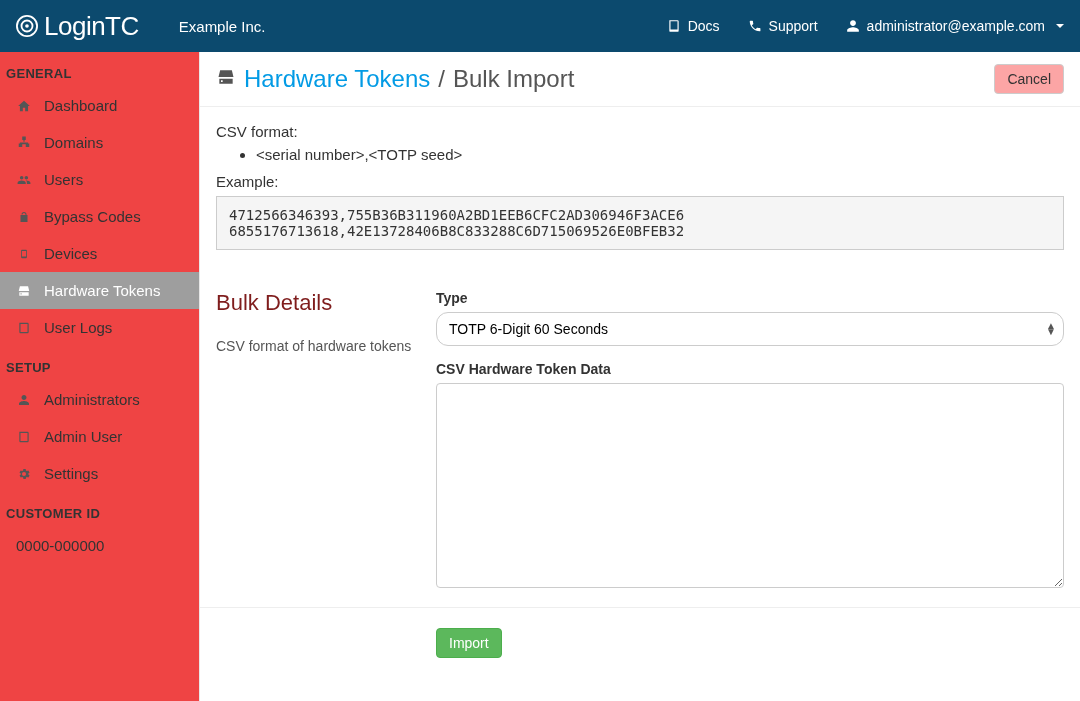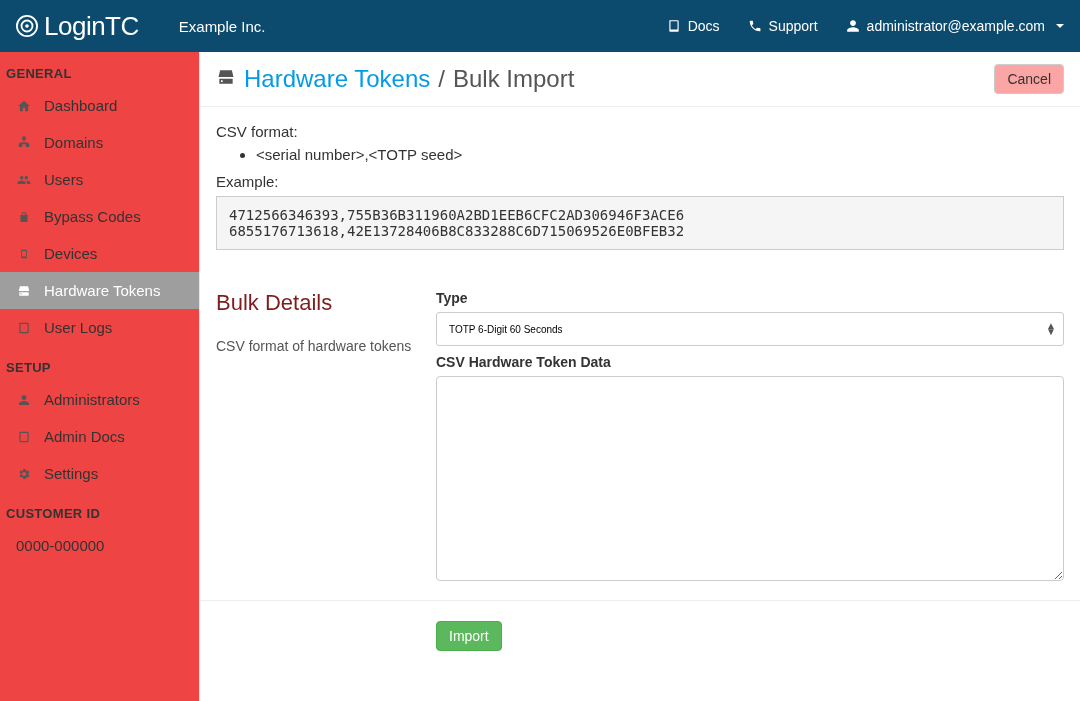--- a/index.html
+++ b/index.html
@@ -36,24 +36,24 @@
 .content { padding: 16px; }
 .text-line { margin-bottom: 6px; font-size: 15px; }
 ul.bullets { list-style: disc; margin: 4px 0 10px 40px; font-size: 15px; }
 .example-box { background: #f5f5f5; border: 1px solid #ccc; border-radius: 0; padding: 10px 12px; font-family: Menlo, Monaco, Consolas, monospace; font-size: 14px; color: #333; margin-top: 6px; white-space: pre; }
 
 .form-row { display: flex; padding: 24px 16px 16px 16px; border-bottom: 1px solid #eee; }
 .form-left { width: 220px; }
 .form-left h2 { font-size: 22px; color: #7f1d1d; font-weight: 500; margin-bottom: 22px; }
 .form-left .subtext { font-size: 14px; color: #555; }
 .form-right { flex: 1; }
-.form-group { margin-bottom: 8px; }
+.form-group { margin-bottom: 15px; }
 .form-label { font-weight: 700; font-size: 14px; margin-bottom: 6px; display: block; }
 .form-select-wrap { position: relative; }
-.form-select { width: 100%; height: 34px; border: 1px solid #ccc; border-radius: 3px; padding: 6px 24px 6px 12px; font-size: 10px; background: #fff; appearance: none; -webkit-appearance: none; }
+.form-select { width: 100%; height: 34px; border: 1px solid #ccc; border-radius: 12px; padding: 6px 24px 6px 12px; font-size: 14px; background: #fff; appearance: none; -webkit-appearance: none; }
 .select-arrows { position: absolute; right: 8px; top: 50%; transform: translateY(-50%); font-size: 10px; color: #555; line-height: 6px; pointer-events: none; }
 .form-textarea { width: 100%; height: 205px; border: 1px solid #ccc; border-radius: 4px; padding: 8px 10px; font-size: 14px; resize: both; }
 
 .form-actions { padding: 20px 16px 20px 236px; }
 </style>
 </head>
 <body>
 
 <div class="topbar">
   <div class="logo">
@@ -158,21 +158,21 @@
           </svg>
         </span>
       <span>Administrators</span>
     </div>
     <div class="side-item">
       <span class="ico">
           <svg width="14" height="14" viewBox="0 0 24 24">
             <path d="M4 3h14a2 2 0 0 1 2 2v14a2 2 0 0 1-2 2H6a2 2 0 0 1-2-2V3zm2 2v14h12V5H6z"></path>
           </svg>
         </span>
-      <span>Admin Docs</span>
+      <span>Admin User</span>
     </div>
     <div class="side-item">
       <span class="ico">
           <svg width="14" height="14" viewBox="0 0 24 24">
             <path d="M19.4 13l.1-1-.1-1 2.1-1.6-2-3.5-2.5 1a7 7 0 0 0-1.7-1l-.4-2.6h-4l-.4 2.6a7 7 0 0 0-1.7 1l-2.5-1-2 3.5L6.5 11l-.1 1 .1 1-2.1 1.6 2 3.5 2.5-1a7 7 0 0 0 1.7 1l.4 2.6h4l.4-2.6a7 7 0 0 0 1.7-1l2.5 1 2-3.5L19.4 13zM12 15.5A3.5 3.5 0 1 1 12 8.5a3.5 3.5 0 0 1 0 7z"></path>
           </svg>
         </span>
       <span>Settings</span>
     </div>
 

